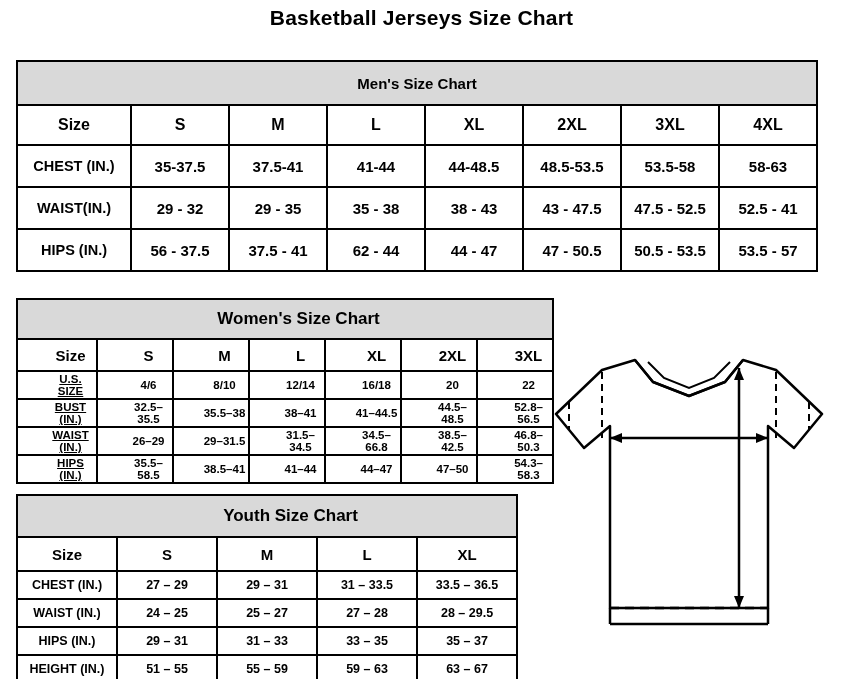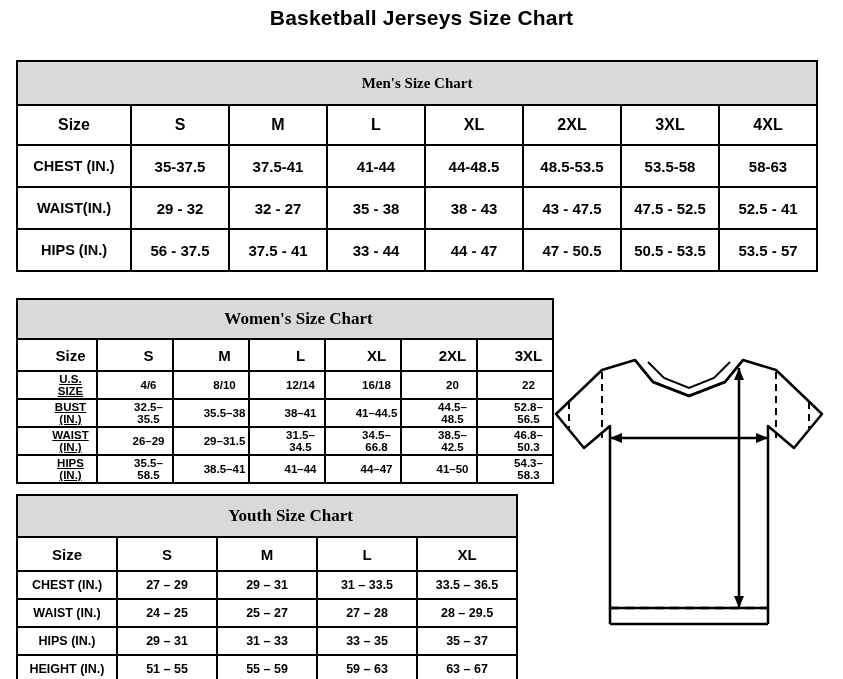--- a/index.html
+++ b/index.html
@@ -33,21 +33,20 @@
     border: 2px solid #000000;
     text-align: center;
     vertical-align: middle;
     font-weight: bold;
     background: #ffffff;
   }
   .hdrbar {
     background: #d9d9d9 !important;
     font-size: 17px;
     font-weight: bold;
-    font-family: Liberation Serif, serif;
   }
   .colhdr { background: #ffffff; }
 
   
   #mens {
     position: absolute;
     left: 16px; top: 60px;
     width: 800px;
   }
   #mens td { height: 42px; font-size: 15px; }
@@ -123,32 +122,32 @@
         <td>37.5-41</td>
         <td>41-44</td>
         <td>44-48.5</td>
         <td>48.5-53.5</td>
         <td>53.5-58</td>
         <td>58-63</td>
       </tr>
       <tr>
         <td class="rowlbl">WAIST(IN.)</td>
         <td>29 - 32</td>
-        <td>32 - 27</td>
+        <td>29 - 35</td>
         <td>35 - 38</td>
         <td>38 - 43</td>
         <td>43 - 47.5</td>
         <td>47.5 - 52.5</td>
         <td>52.5 - 41</td>
       </tr>
       <tr>
         <td class="rowlbl">HIPS (IN.)</td>
         <td>56 - 37.5</td>
         <td>37.5 - 41</td>
-        <td>33 - 44</td>
+        <td>62 - 44</td>
         <td>44 - 47</td>
         <td>47 - 50.5</td>
         <td>50.5 - 53.5</td>
         <td>53.5 - 57</td>
       </tr>
     </tbody>
   </table>
 
   <table class="chart" id="womens">
     <colgroup>
@@ -199,21 +198,21 @@
         <td>34.5–66.8</td>
         <td>38.5–42.5</td>
         <td>46.8–50.3</td>
       </tr>
       <tr>
         <td class="rowlbl">HIPS (IN.)</td>
         <td>35.5–58.5</td>
         <td>38.5–41</td>
         <td>41–44</td>
         <td>44–47</td>
-        <td>41–50</td>
+        <td>47–50</td>
         <td>54.3–58.3</td>
       </tr>
     </tbody>
   </table>
 
   <table class="chart" id="youth">
     <colgroup>
       <col style="width:100px">
         <col style="width:100px">
         <col style="width:100px">

